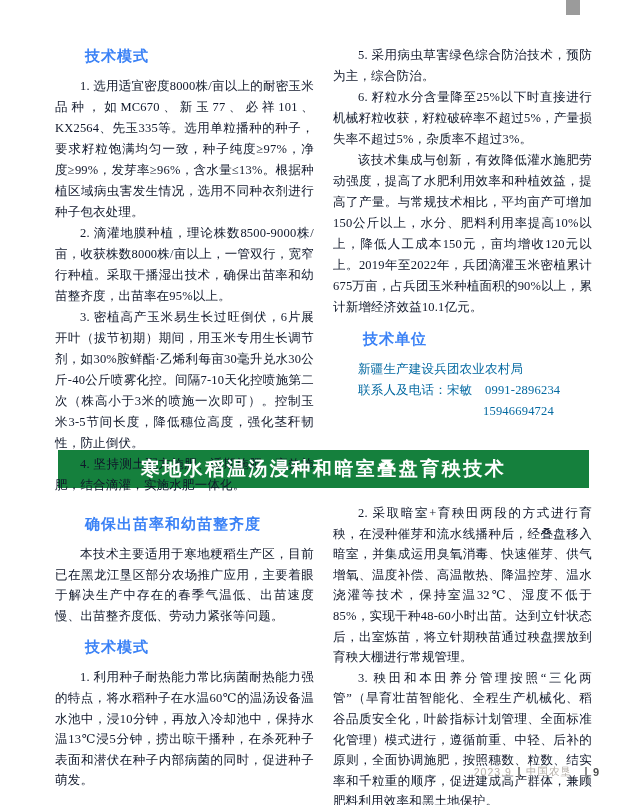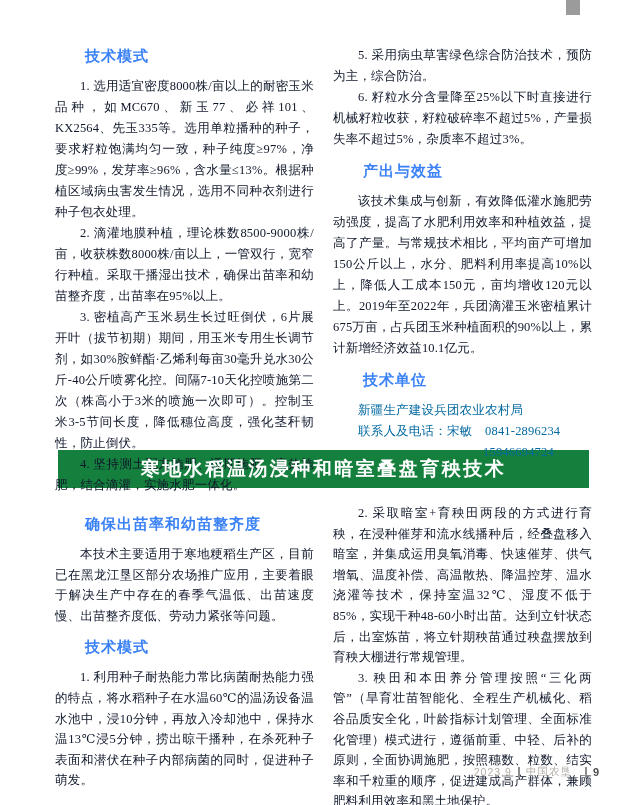--- a/index.html
+++ b/index.html
@@ -104,25 +104,24 @@
         <div class="col">
           <h3 class="sec first">技术模式</h3>
           <p class="body">1. 选用适宜密度8000株/亩以上的耐密玉米品种，如MC670、新玉77、必祥101、KX2564、先玉335等。选用单粒播种的种子，要求籽粒饱满均匀一致，种子纯度≥97%，净度≥99%，发芽率≥96%，含水量≤13%。根据种植区域病虫害发生情况，选用不同种衣剂进行种子包衣处理。</p>
           <p class="body">2. 滴灌地膜种植，理论株数8500-9000株/亩，收获株数8000株/亩以上，一管双行，宽窄行种植。采取干播湿出技术，确保出苗率和幼苗整齐度，出苗率在95%以上。</p>
           <p class="body">3. 密植高产玉米易生长过旺倒伏，6片展开叶（拔节初期）期间，用玉米专用生长调节剂，如30%胺鲜酯·乙烯利每亩30毫升兑水30公斤-40公斤喷雾化控。间隔7-10天化控喷施第二次（株高小于3米的喷施一次即可）。控制玉米3-5节间长度，降低穗位高度，强化茎秆韧性，防止倒伏。</p>
           <p class="body">4. 坚持测土配方施肥、适期施肥、高效施肥，结合滴灌，实施水肥一体化。</p>
         </div>
         <div class="col">
           <p class="body">5. 采用病虫草害绿色综合防治技术，预防为主，综合防治。</p>
           <p class="body">6. 籽粒水分含量降至25%以下时直接进行机械籽粒收获，籽粒破碎率不超过5%，产量损失率不超过5%，杂质率不超过3%。</p>
-          <h3 class="sec">产出与效益</h3>
           <p class="body">该技术集成与创新，有效降低灌水施肥劳动强度，提高了水肥利用效率和种植效益，提高了产量。与常规技术相比，平均亩产可增加150公斤以上，水分、肥料利用率提高10%以上，降低人工成本150元，亩均增收120元以上。2019年至2022年，兵团滴灌玉米密植累计675万亩，占兵团玉米种植面积的90%以上，累计新增经济效益10.1亿元。</p>
           <h3 class="sec">技术单位</h3>
           <p class="unit-line">新疆生产建设兵团农业农村局</p>
-          <p class="unit-line">联系人及电话：宋敏　0841-2896234</p>
+          <p class="unit-line">联系人及电话：宋敏　0991-2896234</p>
           <p class="unit-line unit-phone">15946694724</p>
         </div>
       </div>
     </section>
 
     <div class="banner">
       <span class="banner-title">寒地水稻温汤浸种和暗室叠盘育秧技术</span>
     </div>
 
     <section class="bottom-block">

